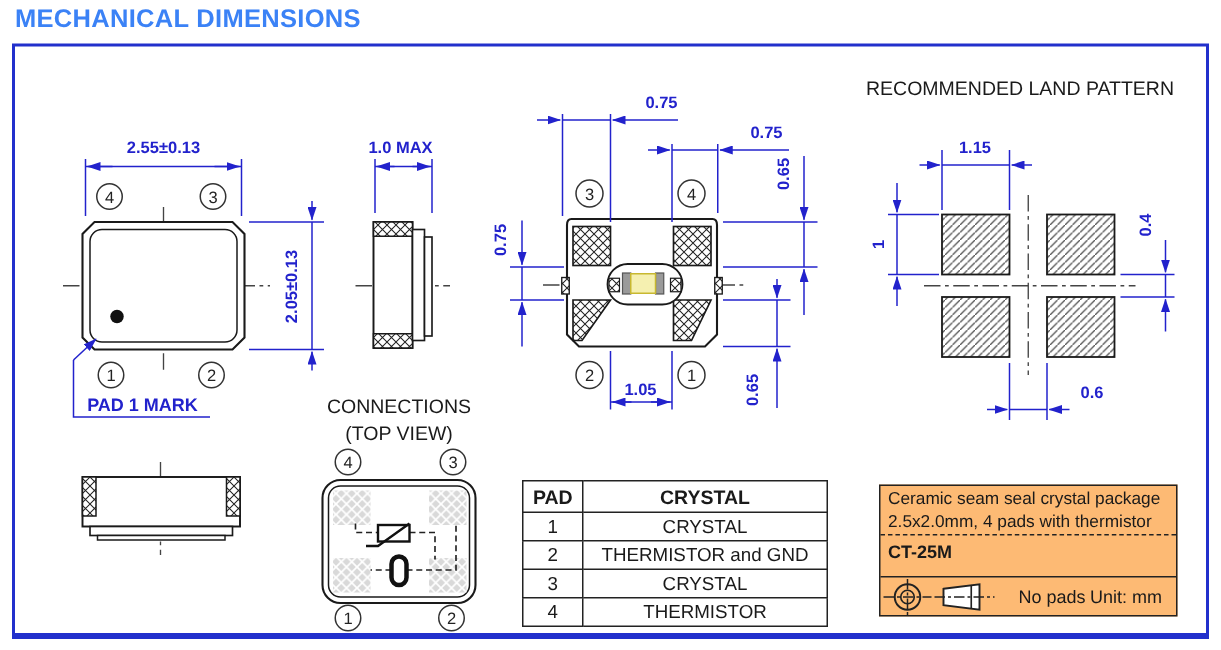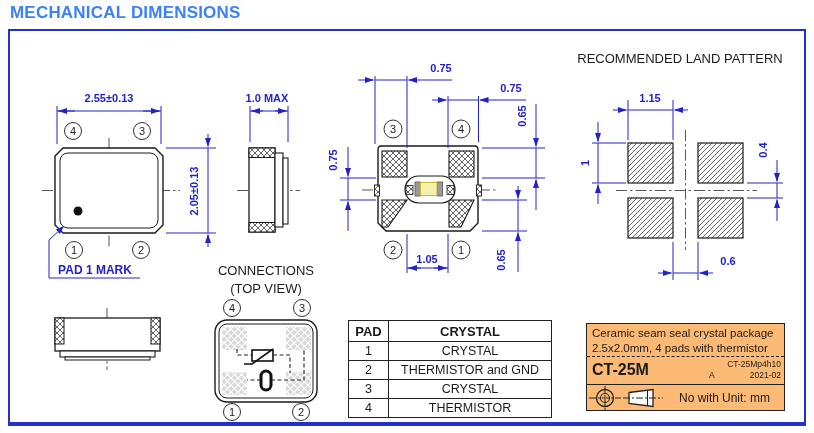--- a/index.html
+++ b/index.html
@@ -24,21 +24,21 @@
   .pad-table td{font-size:12.5px;}
   .col-pad{width:39px;}
 
   
   .title-block{position:absolute;left:586px;top:323px;width:199px;height:88px;box-sizing:border-box;
                border:1.5px solid #222;color:#1a1a1a;background:#fdba74;}
   .tb-desc{font-size:11.5px;line-height:14.5px;padding:2px 5px 1px 5px;
            border-bottom:1.5px dashed #222;}
   .tb-mid{display:flex;justify-content:space-between;align-items:flex-start;height:28px;
           border-bottom:1.4px solid #222;box-sizing:border-box;}
-  .tb-part{font-size:16px;font-weight:600;padding:4px 0 0 5px;}
+  .tb-part{font-size:12px;font-weight:600;padding:4px 0 0 5px;}
   .tb-doc{font-size:8.5px;text-align:right;padding:2px 3px 0 0;line-height:11px;}
   .tb-revrow{display:flex;justify-content:space-between;width:72px;}
   .tb-bot{display:flex;align-items:center;height:26px;font-size:12px;}
   .tb-scale{margin-left:14px;}
   .tb-unit{margin-left:3px;}
 </style>
 </head>
 <body>
 
 <div class="canvas">
@@ -317,36 +317,29 @@
   </tbody>
     </table>
 
   <div class="title-block">
     <div class="tb-desc">
       <div>Ceramic seam seal crystal package</div>
       <div>2.5x2.0mm, 4 pads with thermistor</div>
     </div>
     <div class="tb-mid">
       <div class="tb-part">CT-25M</div>
-      <div class="tb-doc">
-        <div>CT-25Mp4h10</div>
-        <div class="tb-revrow">
-          <span>A</span>
-          <span>2021-02</span>
-        </div>
-      </div>
     </div>
     <div class="tb-bot">
       <svg width="78" height="26" viewBox="0 0 78 26">
         <line x1="2" y1="13" x2="34" y2="13" stroke="#222" stroke-width="1" stroke-dasharray="7 2 2 2"></line>
         <line x1="18" y1="1" x2="18" y2="25" stroke="#222" stroke-width="1" stroke-dasharray="7 2 2 2"></line>
         <circle cx="18" cy="13" r="8.5" fill="none" stroke="#222" stroke-width="1.3"></circle>
         <circle cx="18" cy="13" r="4.5" fill="none" stroke="#222" stroke-width="1.1"></circle>
         <path d="M42,7.5 L66,4.5 L66,21.5 L42,18.5 Z" fill="#fff" stroke="#222" stroke-width="1.3"></path>
         <line x1="60.5" y1="5.2" x2="60.5" y2="20.8" stroke="#222" stroke-width="1.1"></line>
         <line x1="36" y1="13" x2="76" y2="13" stroke="#222" stroke-width="1" stroke-dasharray="7 2 2 2"></line>
       </svg>
-      <span class="tb-scale">No with</span>
+      <span class="tb-scale">No pads</span>
       <span class="tb-unit">Unit: mm</span>
     </div>
   </div>
 
 </div>
 
 </body></html>

